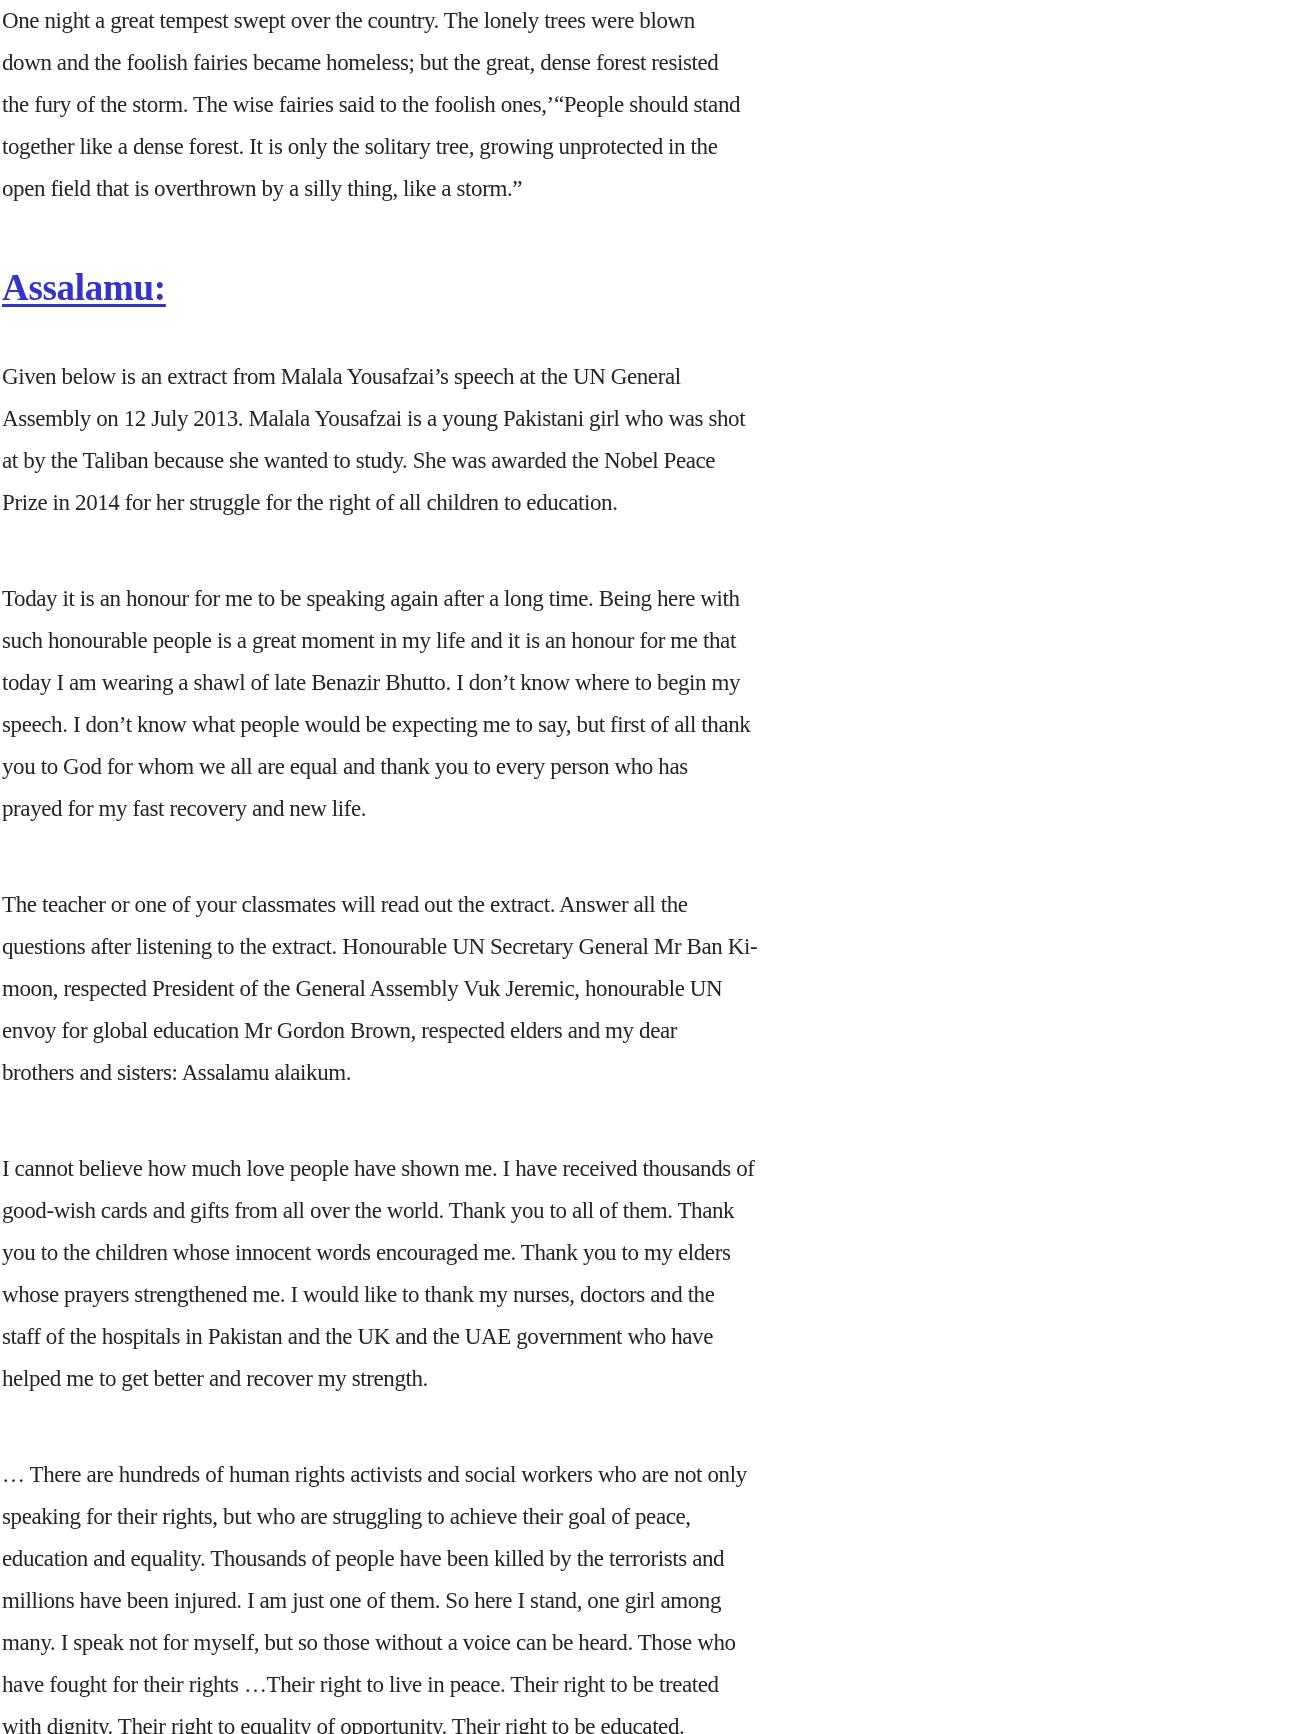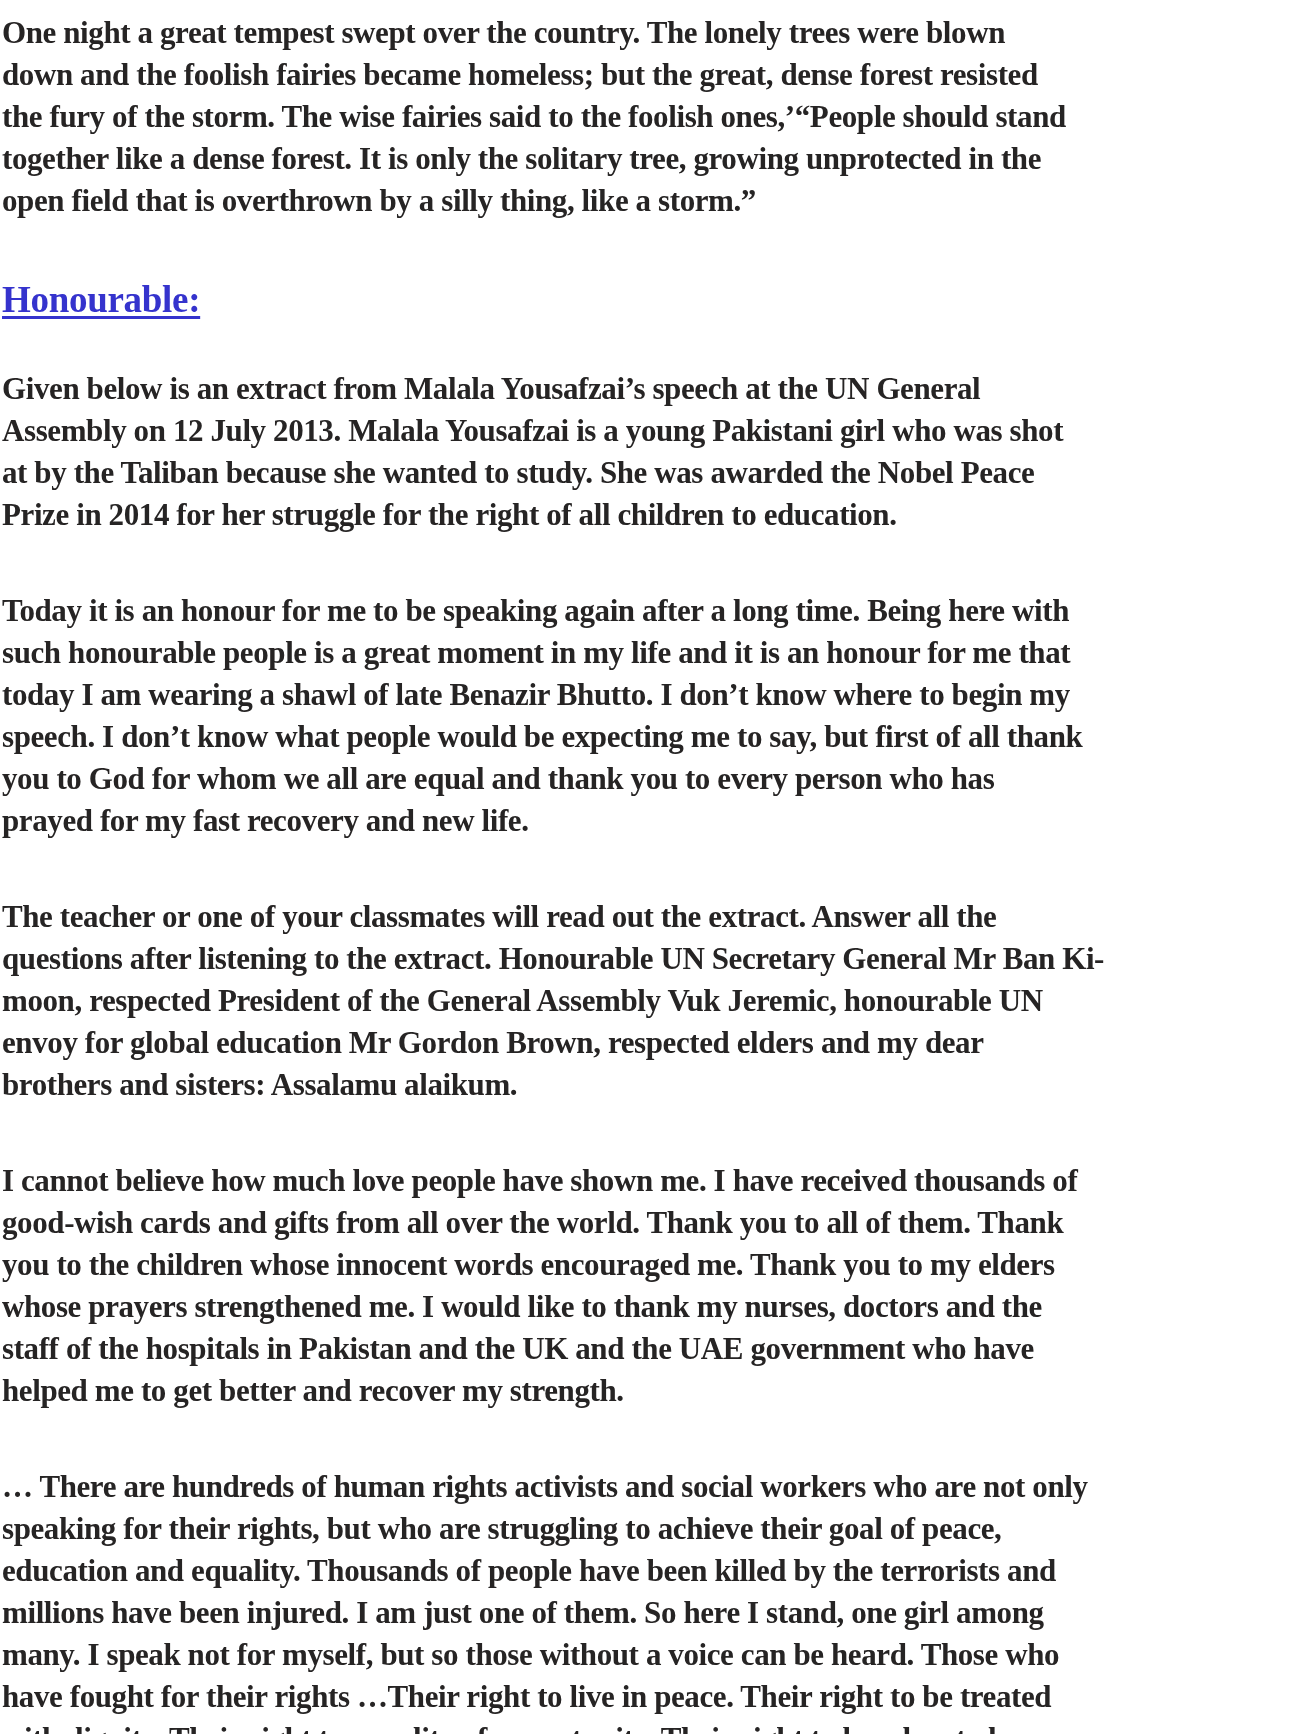--- a/index.html
+++ b/index.html
@@ -11,27 +11,26 @@
     width: 1301px;
     height: 1734px;
     overflow: hidden;
     font-family: "Liberation Serif", serif;
   }
   .doc {
     padding: 0 6px 0 2px;
     color: #262424;
   }
   .para {
-    margin: 12px 0 54px 0;
-    font-size: 31px;
+    margin: 0 0 54px 0;
+    font-size: 23px;
     line-height: 42px;
     letter-spacing: -0.4px;
     white-space: pre-line;
     text-align: left;
-    font-weight: bold;
   }
   .section-heading {
     margin: 0 0 44px 0;
     font-size: 37px;
     line-height: 48px;
     font-weight: bold;
     color: #3533cd;
     text-decoration: underline;
     text-underline-offset: 4px;
     letter-spacing: -0.3px;
@@ -41,21 +40,21 @@
 <body>
 
 <div class="doc">
 
   <p class="para">One night a great tempest swept over the country. The lonely trees were blown
 down and the foolish fairies became homeless; but the great, dense forest resisted
 the fury of the storm. The wise fairies said to the foolish ones,’“People should stand
 together like a dense forest. It is only the solitary tree, growing unprotected in the
 open field that is overthrown by a silly thing, like a storm.”</p>
 
-  <h2 class="section-heading">Honourable:</h2>
+  <h2 class="section-heading">Assalamu:</h2>
 
   <p class="para">Given below is an extract from Malala Yousafzai’s speech at the UN General
 Assembly on 12 July 2013. Malala Yousafzai is a young Pakistani girl who was shot
 at by the Taliban because she wanted to study. She was awarded the Nobel Peace
 Prize in 2014 for her struggle for the right of all children to education.</p>
 
   <p class="para">Today it is an honour for me to be speaking again after a long time. Being here with
 such honourable people is a great moment in my life and it is an honour for me that
 today I am wearing a shawl of late Benazir Bhutto. I don’t know where to begin my
 speech. I don’t know what people would be expecting me to say, but first of all thank

